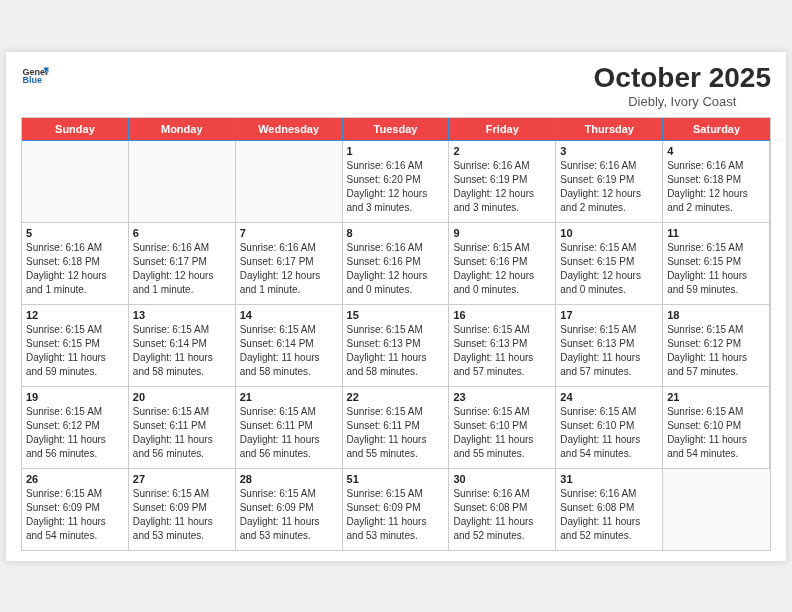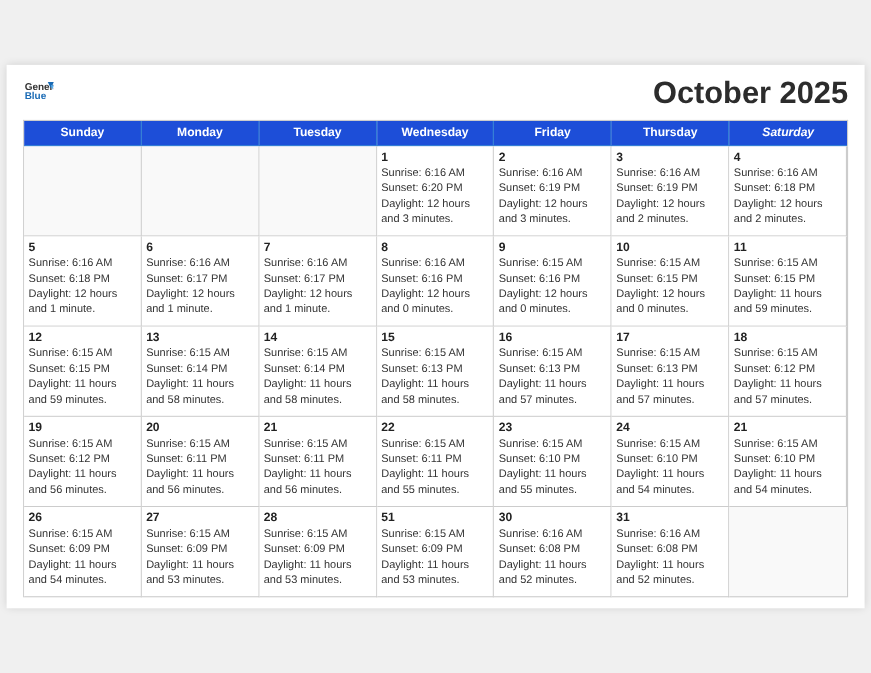--- a/index.html
+++ b/index.html
@@ -46,30 +46,30 @@
       font-size: 13px;
       color: #555;
     }
     .calendar-grid {
       display: grid;
       grid-template-columns: repeat(7, 1fr);
       border: 1px solid #ccc;
       border-bottom: none;
     }
     .day-header {
-      background: #1d4ed8;
+      background: #ef4444;
       color: white;
       text-align: center;
       font-size: 11px;
       font-weight: bold;
       padding: 5px 2px;
       border-right: 1px solid #3a8ad4;
       border-bottom: 1px solid #3a8ad4;
     }
-    .day-header:last-child { border-right: none; font-style: italic; }
+    .day-header:last-child { border-right: none; }
     .day-cell {
       border-right: 1px solid #ccc;
       border-bottom: 1px solid #ccc;
       padding: 4px 4px 4px 4px;
       min-height: 82px;
       vertical-align: top;
       background: white;
       font-size: 9.5px;
       color: #333;
     }
@@ -97,29 +97,30 @@
     <div class="logo">
       <svg class="logo-icon" viewBox="0 0 40 40">
         <text x="2" y="18" font-size="13" font-weight="bold" fill="#333">General</text>
         <text x="2" y="30" font-size="13" font-weight="bold" fill="#1a6bb5">Blue</text>
         <polygon points="32,8 40,8 36,16" fill="#1a6bb5"></polygon>
         <polygon points="36,12 40,12 38,18" fill="#5aaff0"></polygon>
       </svg>
     </div>
     <div class="title-block">
       <div class="month-title">October 2025</div>
+      <div class="subtitle">Diebly, Ivory Coast</div>
     </div>
   </div>
 
   <div class="calendar-grid">
 
     <div class="day-header">Sunday</div>
     <div class="day-header">Monday</div>
+    <div class="day-header">Wednesday</div>
     <div class="day-header">Tuesday</div>
-    <div class="day-header">Wednesday</div>
     <div class="day-header">Friday</div>
     <div class="day-header">Thursday</div>
     <div class="day-header">Saturday</div>
   </div>
 
   <div id="calendar-body" class="calendar-grid" style="border-top:none;">
   <div class="day-cell empty"></div>
       <div class="day-cell empty"></div>
       <div class="day-cell empty"></div>
       <div class="day-cell">

